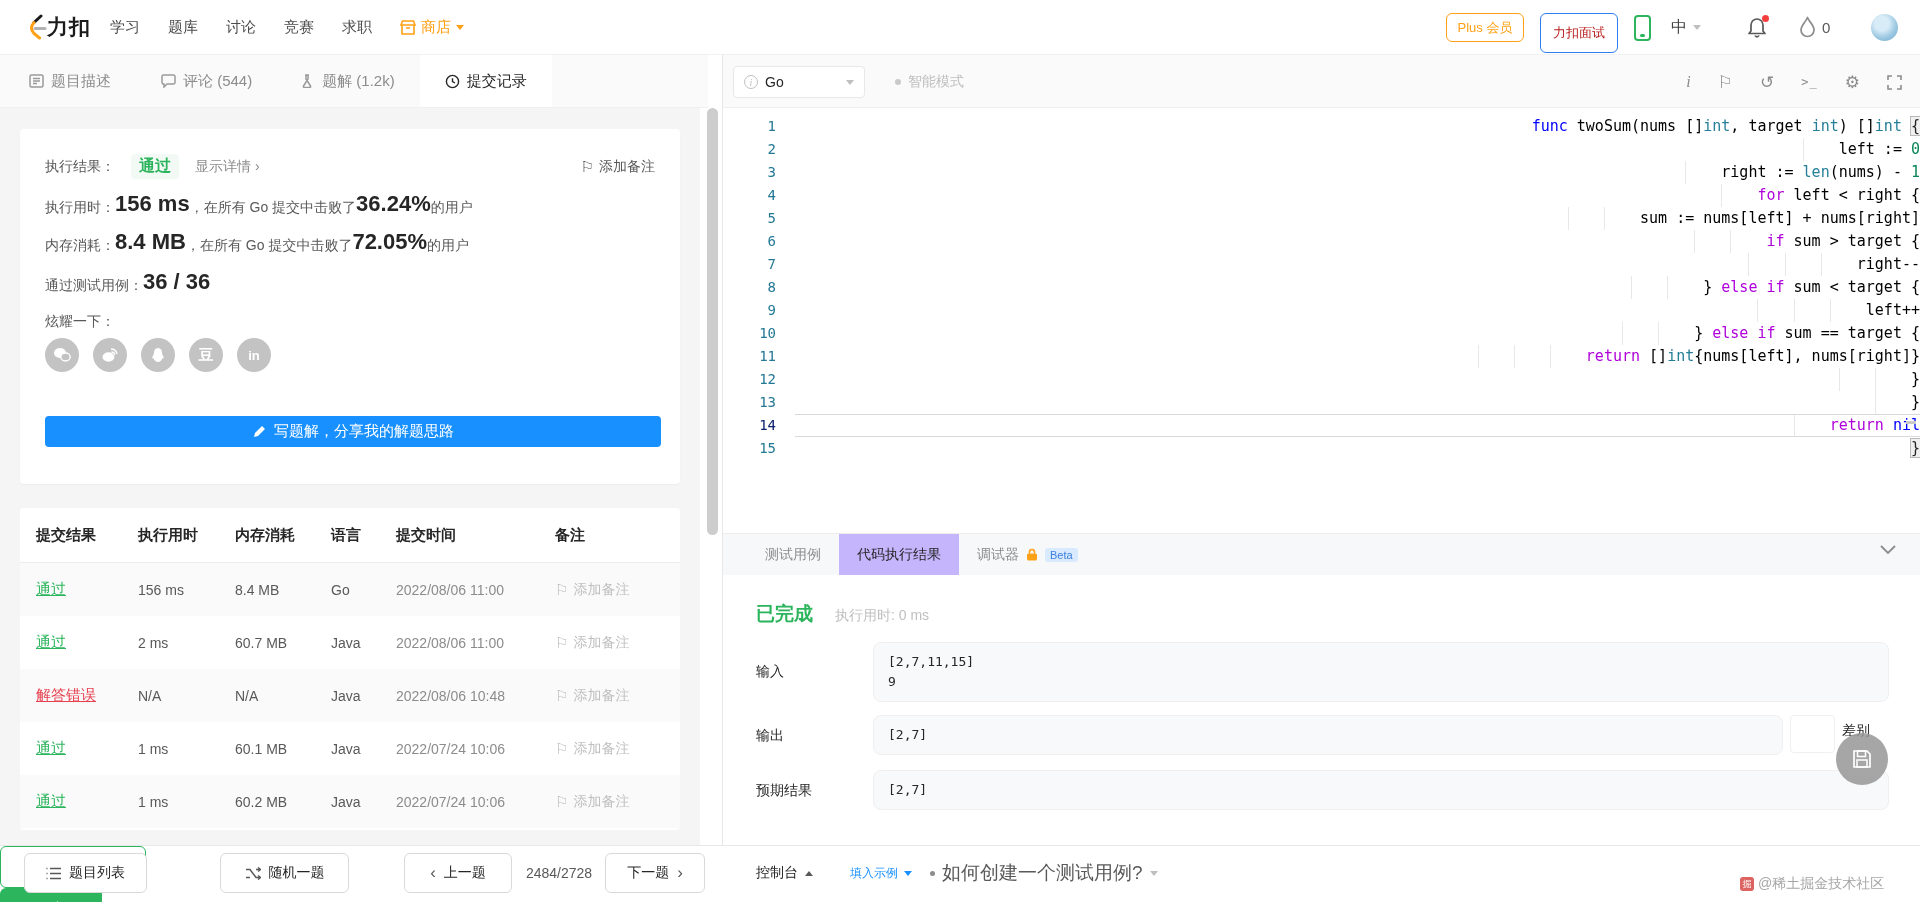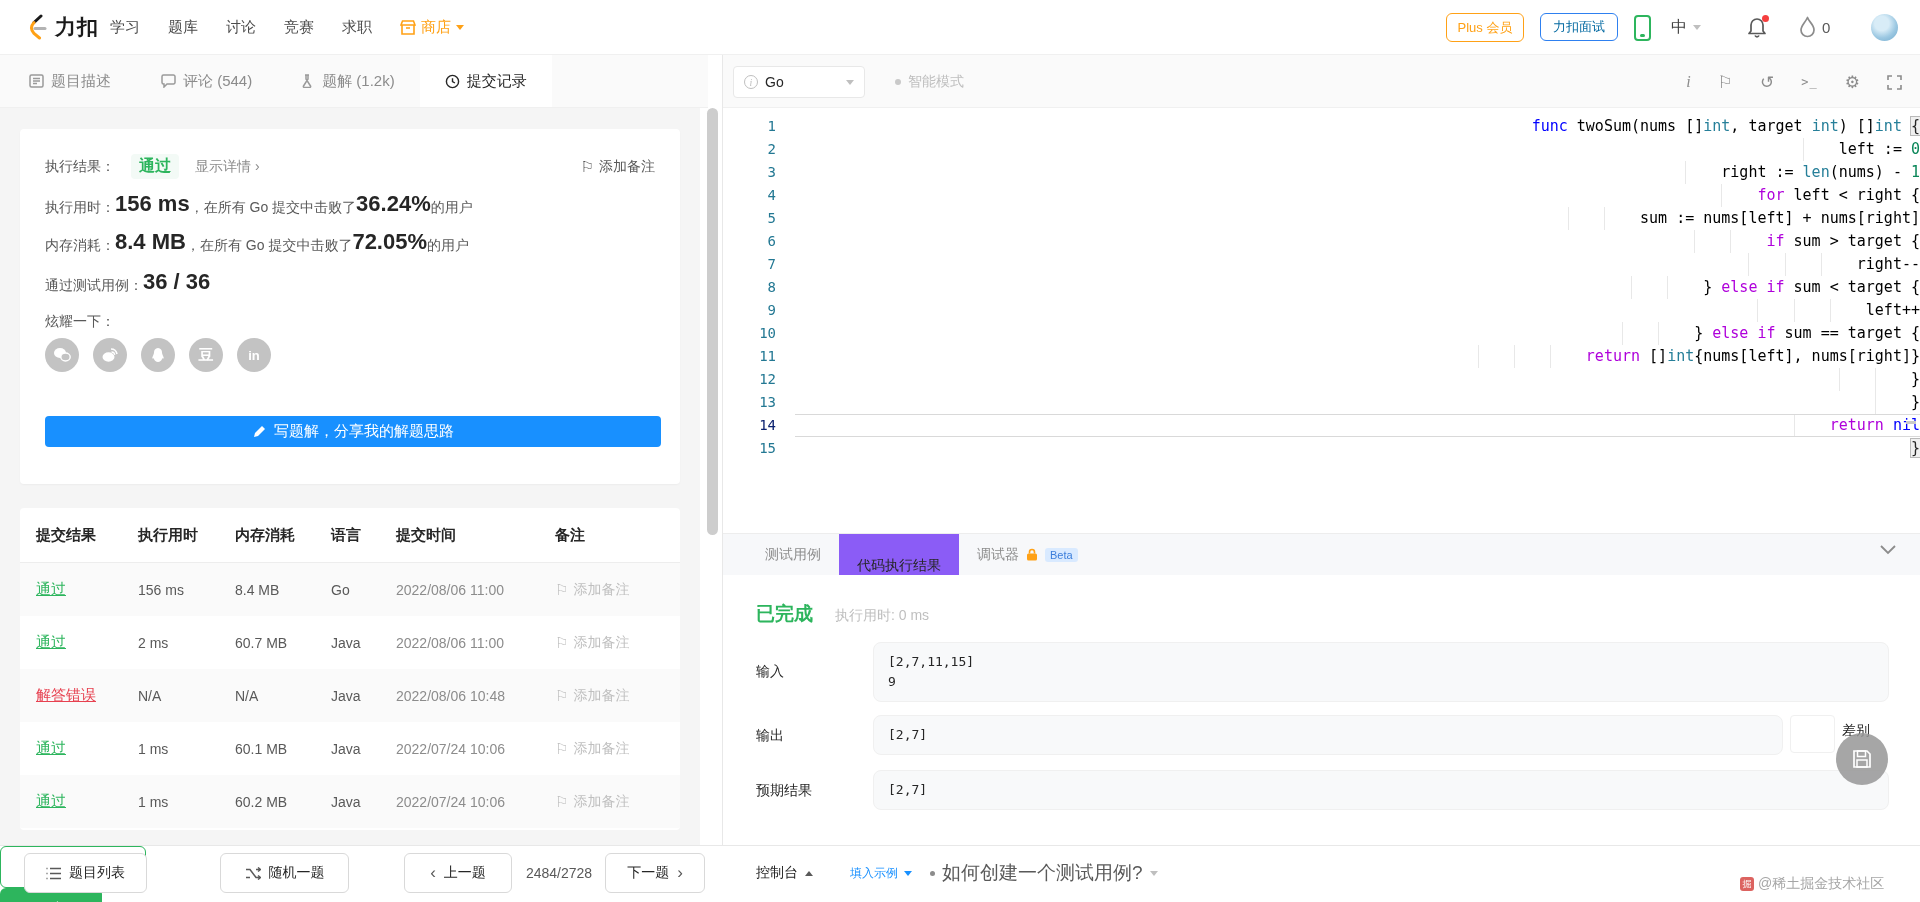--- a/index.html
+++ b/index.html
@@ -3,31 +3,31 @@
 <meta charset="utf-8">
 <style>
   * { margin:0; padding:0; box-sizing:border-box; }
   html,body { width:1920px; height:902px; background:#fff; overflow:hidden;
     font-family:"Liberation Sans","DejaVu Sans",sans-serif; color:#262626; }
   .abs { position:absolute; }
   #app { position:relative; width:1920px; height:902px; }
 
   
   #navbar { left:0; top:0; width:1920px; height:55px; background:#fff; border-bottom:1px solid #f0f0f0; }
-  #brand { left:25px; top:13px; display:flex; align-items:center; gap:8px; }
+  #brand { left:25px; top:13px; display:flex; align-items:center; }
   #brand-text { font-size:21px; font-weight:700; color:#1a1a1a; letter-spacing:1px; }
   #nav-items { left:110px; top:0; height:55px; display:flex; align-items:center; gap:28px; }
   .nav-item { font-size:15px; color:#4b4b4b; cursor:pointer; }
   #nav-shop { display:flex; align-items:center; gap:5px; color:#ffa116; font-size:15px; }
   .caret-down { width:0; height:0; border-left:4px solid transparent; border-right:4px solid transparent; border-top:5px solid #bfbfbf; display:inline-block; }
   .caret-down.orange { border-top-color:#ffa116; }
   .caret-down.blue { border-top-color:#1890ff; }
   .caret-up { width:0; height:0; border-left:4px solid transparent; border-right:4px solid transparent; border-bottom:5px solid #595959; display:inline-block; }
   #btn-plus { left:1446px; top:13px; width:78px; height:29px; border:1px solid #ffa116; color:#ffa116; border-radius:6px; font-size:13px; display:flex; align-items:center; justify-content:center; background:#fff; }
-  #btn-interview { left:1540px; top:13px; width:78px; height:28px; border:1px solid #2e80f0; color:#0369a1; border-radius:6px; font-size:13px; display:flex; align-items:center; justify-content:center; background:#fff; }
+  #btn-interview { left:1540px; top:13px; width:78px; height:40px; border:1px solid #2e80f0; color:#b91c1c; border-radius:6px; font-size:13px; display:flex; align-items:center; justify-content:center; background:#fff; }
   #phone-icon { left:1634px; top:15px; width:17px; height:26px; border:2px solid #2db55d; border-radius:4px; }
   #phone-icon::after { content:""; position:absolute; left:4px; bottom:2px; width:5px; height:3px; background:#2db55d; border-radius:2px; }
   #lang-switch { left:1671px; top:17px; display:flex; align-items:center; gap:6px; font-size:16px; color:#424242; }
   #bell { left:1747px; top:16px; }
   #bell .dot { position:absolute; right:-2px; top:-1px; width:7px; height:7px; border-radius:50%; background:#f53f3f; }
   #streak { left:1799px; top:16px; display:flex; align-items:center; gap:6px; color:#595959; font-size:15px; }
   #avatar { left:1871px; top:14px; width:27px; height:27px; border-radius:50%;
     background:radial-gradient(circle at 40% 35%, #d8ecf7 0 30%, #9cc8e2 60%, #6fa8cc); }
 
   
@@ -109,21 +109,21 @@
   .cl.cur .lc { border-top:1px solid #d9d9d9; border-bottom:1px solid #d9d9d9; line-height:21px; }
   .ig { display:inline-block; width:4ch; height:100%; border-left:1px solid #e8e8e8; vertical-align:top; }
   .tok.kw { color:#0000ff; } .tok.ctl { color:#af00db; } .tok.ty { color:#267f99; }
   .tok.num { color:#098658; } .tok.d { color:#000; }
   .tok.bm { background:#f0f0f0; outline:1px solid #b9b9b9; }
   #ruler-mark { left:1906px; top:421px; width:10px; height:3px; background:#c9c9c9; }
 
   
   #console-tabs { left:723px; top:533px; width:1197px; height:42px; background:#f7f8fa; border-top:1px solid #ededed; display:flex; align-items:stretch; padding-left:24px; }
   .c-tab { display:flex; align-items:center; gap:7px; padding:0 18px; font-size:14px; color:#8c8c8c; cursor:pointer; }
-  .c-tab.active { background:#8b5cf6; color:#262626;align-items:flex-end; }
+  .c-tab.active { background:#c4b5fd; color:#262626; }
   .beta-badge { font-size:11px; color:#3c7edb; background:#d9eaff; border-radius:3px; padding:1px 5px; }
   #console-collapse { left:1880px; top:545px; color:#8c8c8c; cursor:pointer; }
 
   #console-body { left:723px; top:575px; width:1197px; height:270px; background:#fff; }
   #cb-status { left:33px; top:26px; display:flex; align-items:baseline; gap:22px; }
   #cb-done { font-size:19px; font-weight:600; color:#2db55d; }
   #cb-runtime { font-size:14px; color:#bfbfbf; }
   .io-label { position:absolute; left:33px; font-size:14px; color:#262626; }
   .io-box { position:absolute; left:150px; background:#f8f9fa; border:1px solid #f0f0f0; border-radius:8px; padding:9px 14px; font-family:"DejaVu Sans Mono",monospace; font-size:13px; line-height:20px; color:#262626; white-space:pre-line; }
   #diff-sq { left:1067px; top:140px; width:45px; height:38px; background:#fff; border:1px solid #f0f0f0; border-radius:4px; }

